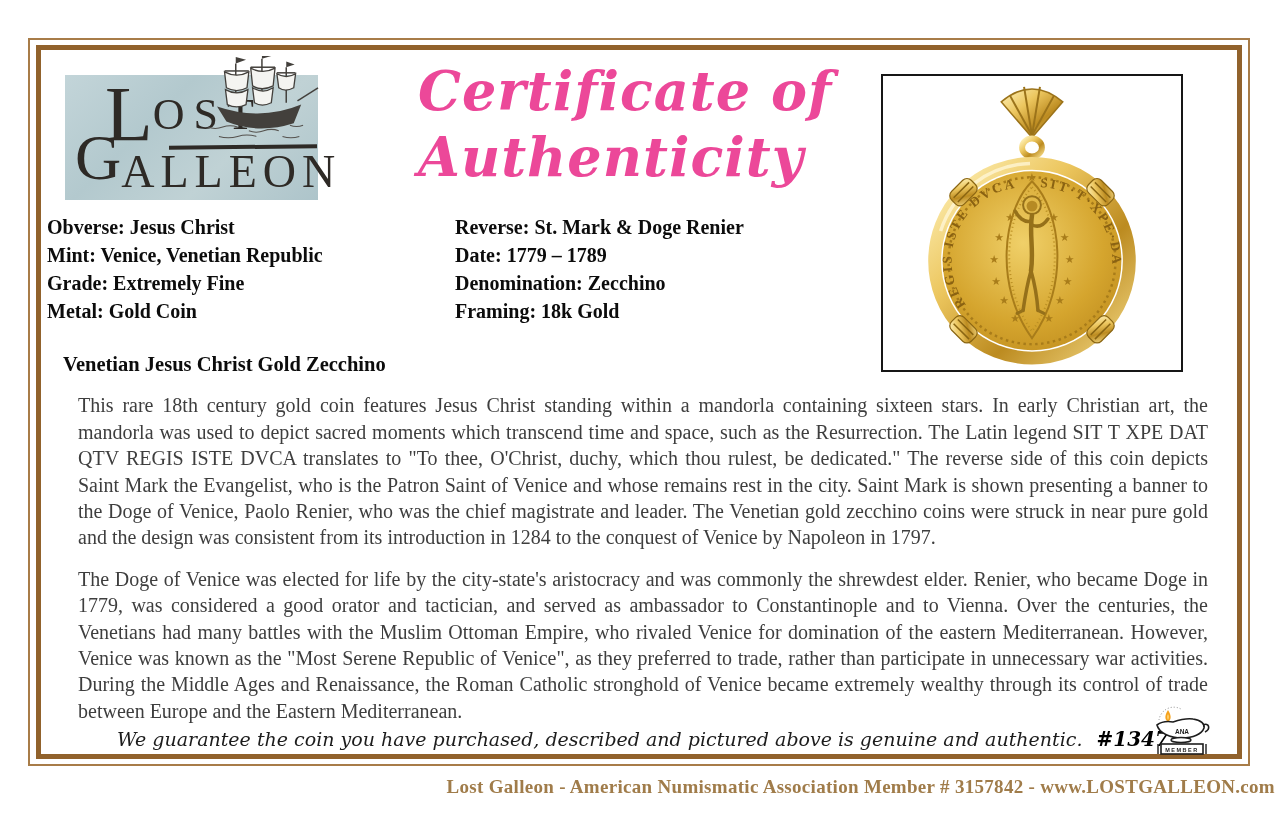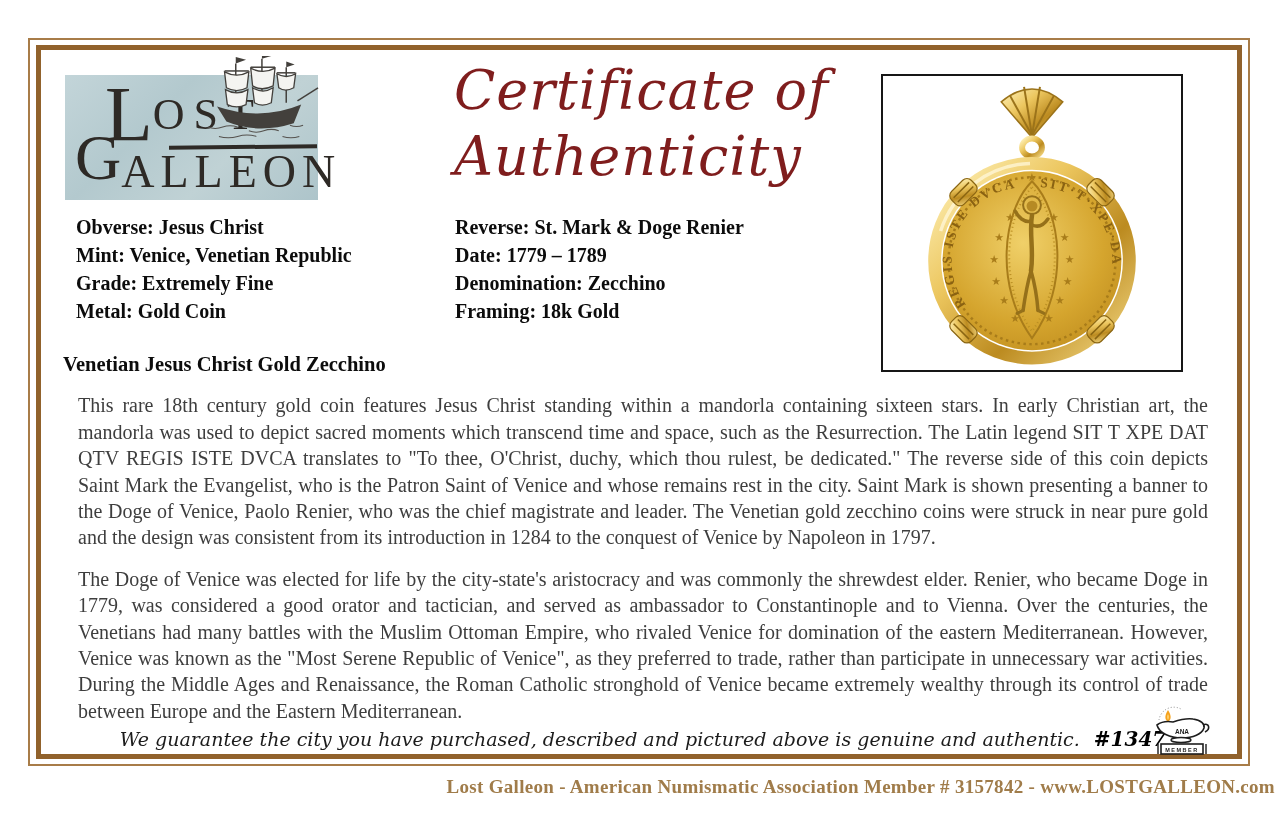--- a/index.html
+++ b/index.html
@@ -24,33 +24,33 @@
   .logo .line1 { position:absolute; left:40px; top:4px; display:flex; align-items:flex-start; color:#2e2a26; }
   .logo .line1 .big  { font-size:78px; line-height:0.9; }
   .logo .line1 .rest { font-size:44px; line-height:1; margin-top:14px; letter-spacing:9px; }
   .logo .line2 { position:absolute; left:10px; top:54px; display:flex; align-items:flex-start; color:#2e2a26; }
   .logo .line2 .big  { font-size:64px; line-height:0.9; }
   .logo .line2 .rest { font-size:46px; line-height:1; margin-top:20px; letter-spacing:6px; }
   .logo .dash { position:absolute; left:104px; top:70px; width:148px; height:4px; background:#2e2a26; transform:skewY(-0.6deg); }
   .logo .ship { position:absolute; right:-6px; top:-19px; width:126px; height:86px; }
   
   .title {
-    position:absolute; left:454px; top:58px; width:430px;
-    font-family:"DejaVu Serif", serif; font-style:italic; font-weight:400;
-    font-size:54px; line-height:66px; color:#7f1d1d; letter-spacing:1px;
+    position:absolute; left:418px; top:58px; width:430px;
+    font-family:"DejaVu Serif", serif; font-style:italic; font-weight:700;
+    font-size:54px; line-height:66px; color:#ec4899; letter-spacing:1px;
   }
   
   .photo {
     position:absolute; left:881px; top:74px; width:302px; height:298px;
     border:2px solid #161616; box-sizing:border-box; background:#ffffff;
   }
   .photo svg { width:100%; height:100%; display:block; }
   
   .details { position:absolute; top:213px; font-weight:bold; font-size:20px; line-height:28px; color:#0c0c0c; }
-  .details.left  { left:76px;  width:380px; }
+  .details.left  { left:47px;  width:380px; }
   .details.right { left:455px; width:400px; }
   
   .body {
     position:absolute; left:63px; top:351px; width:1160px;
     font-size:20px; line-height:26.4px; color:#3e3e3e; text-align:justify;
   }
   .body .heading { font-weight:bold; color:#0c0c0c; font-size:20.5px; }
   .body p { margin:15px; }
   
   .guarantee {
@@ -231,21 +231,21 @@
     <div>Framing: 18k Gold</div>
   </div>
 
   <div class="body">
     <div class="heading">Venetian Jesus Christ Gold Zecchino</div>
     <p>This rare 18th century gold coin features Jesus Christ standing within a mandorla containing sixteen stars. In early Christian art, the mandorla was used to depict sacred moments which transcend time and space, such as the Resurrection. The Latin legend SIT T XPE DAT QTV REGIS ISTE DVCA translates to "To thee, O'Christ, duchy, which thou rulest, be dedicated." The reverse side of this coin depicts Saint Mark the Evangelist, who is the Patron Saint of Venice and whose remains rest in the city. Saint Mark is shown presenting a banner to the Doge of Venice, Paolo Renier, who was the chief magistrate and leader. The Venetian gold zecchino coins were struck in near pure gold and the design was consistent from its introduction in 1284 to the conquest of Venice by Napoleon in 1797.</p>
     <p>The Doge of Venice was elected for life by the city-state's aristocracy and was commonly the shrewdest elder. Renier, who became Doge in 1779, was considered a good orator and tactician, and served as ambassador to Constantinople and to Vienna. Over the centuries, the Venetians had many battles with the Muslim Ottoman Empire, who rivaled Venice for domination of the eastern Mediterranean. However, Venice was known as the "Most Serene Republic of Venice", as they preferred to trade, rather than participate in unnecessary war activities. During the Middle Ages and Renaissance, the Roman Catholic stronghold of Venice became extremely wealthy through its control of trade between Europe and the Eastern Mediterranean.</p>
   </div>
 
   <div class="guarantee">
-    <span>We guarantee the city you have purchased, described and pictured above is genuine and authentic.</span>
+    <span>We guarantee the coin you have purchased, described and pictured above is genuine and authentic.</span>
     <span class="num">#1347</span>
   </div>
 
   <div class="ana">
     <svg viewBox="0 0 62 54">
       <path d="M8,17 A 15,15 0 0 1 30,6" fill="none" stroke="#8a8a8a" stroke-width="1" stroke-dasharray="1,2"></path>
       <path d="M17,7 C14,12 13,16 17,19 C21,16 20,12 17,7 Z" fill="#f6a21c"></path>
       <path d="M17,11 C16,13 16,15 17,17 C18,15 18,13 17,11 Z" fill="#ffe08a"></path>
       <path d="M6,22 C10,19 16,18 22,19 C28,17 36,15 42,16 C50,17 54,21 53,25 C51,31 42,35 31,35 C19,35 8,30 6,22 Z" fill="#ffffff" stroke="#1d1d1d" stroke-width="1.6"></path>
       <path d="M52,22 C58,19 60,26 54,29" fill="none" stroke="#1d1d1d" stroke-width="1.6"></path>

